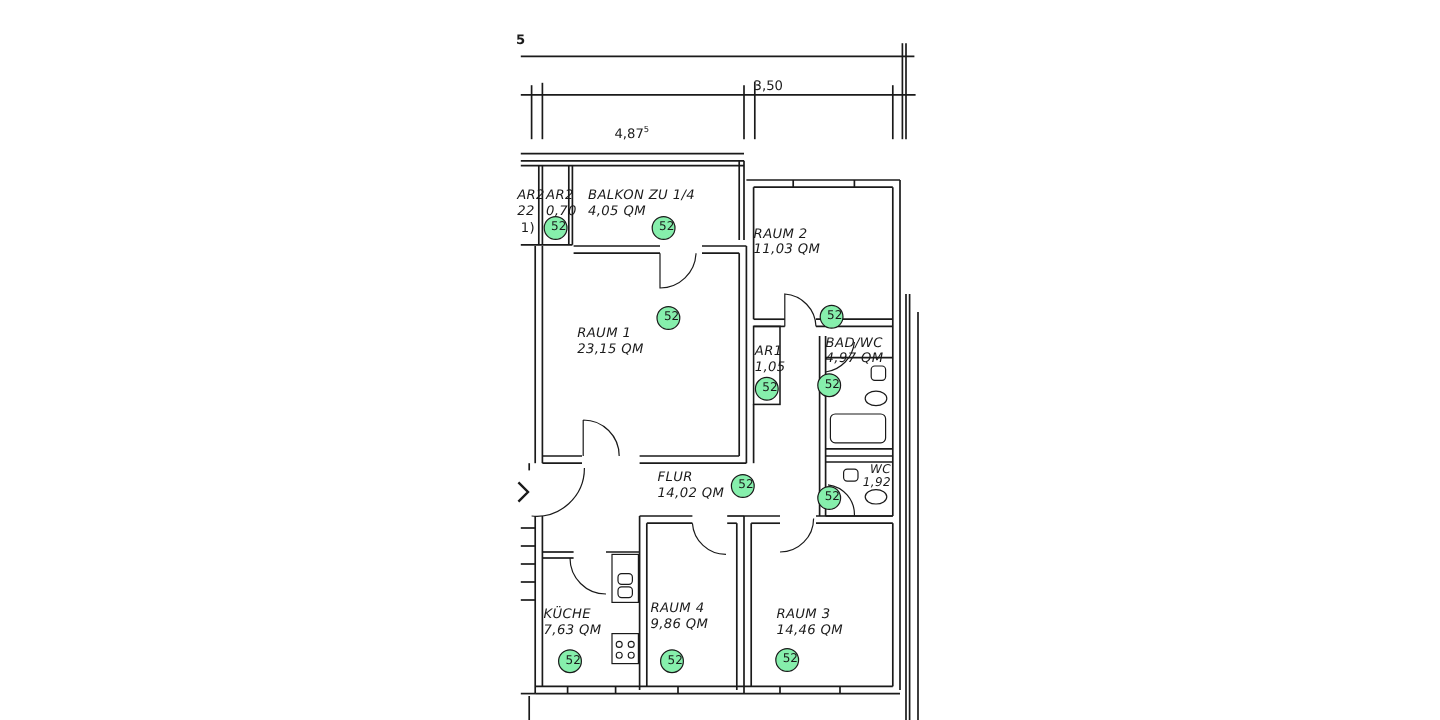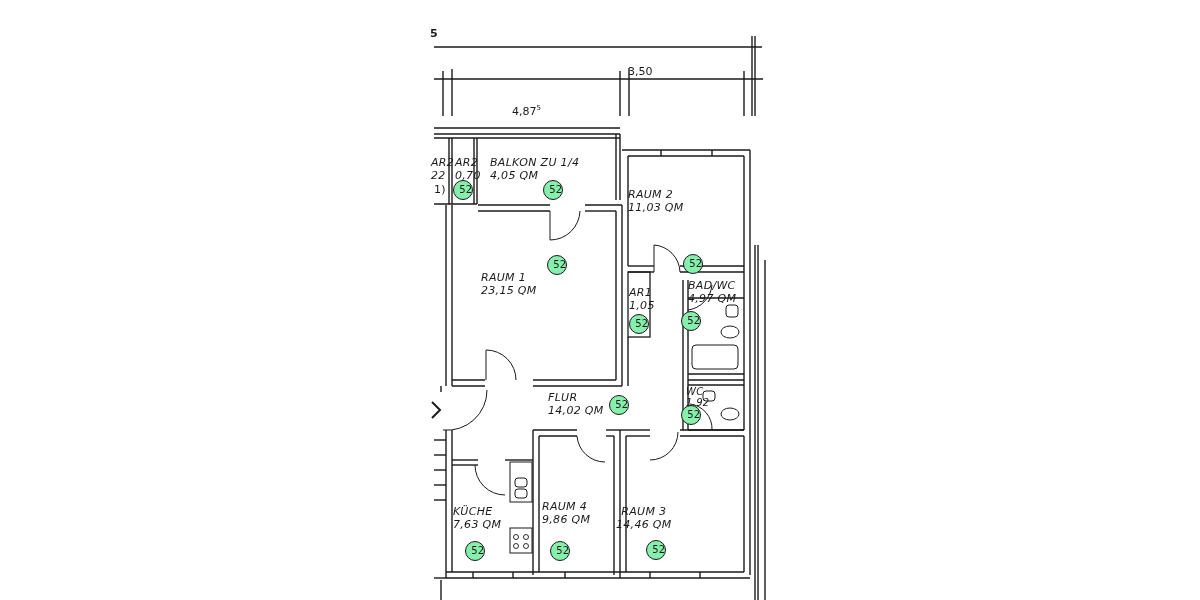--- a/index.html
+++ b/index.html
@@ -196,35 +196,35 @@
   <span>4,97 QM</span>
 </div>
 <div class="tag" style="left:681px;top:311px;">52</div>
 
 <div class="lbl" style="left:548px;top:391px;">
   <span>FLUR</span>
   <span>14,02 QM</span>
 </div>
 <div class="tag" style="left:609px;top:395px;">52</div>
 
-<div class="lbl" style="left:686px;top:386px;font-size:10px;line-height:11px;">
+<div class="lbl" style="left:719px;top:386px;font-size:10px;line-height:11px;text-align:right;">
   <span>WC</span>
   <span>1,92</span>
 </div>
 <div class="tag" style="left:681px;top:405px;">52</div>
 
 <div class="lbl" style="left:453px;top:505px;">
   <span>KÜCHE</span>
   <span>7,63 QM</span>
 </div>
 <div class="tag" style="left:465px;top:541px;">52</div>
 
 <div class="lbl" style="left:542px;top:500px;">
   <span>RAUM 4</span>
   <span>9,86 QM</span>
 </div>
 <div class="tag" style="left:550px;top:541px;">52</div>
 
-<div class="lbl" style="left:616px;top:505px;text-align:center;">
+<div class="lbl" style="left:647px;top:505px;">
   <span>RAUM 3</span>
   <span>14,46 QM</span>
 </div>
 <div class="tag" style="left:646px;top:540px;">52</div>
 
 </body></html>

